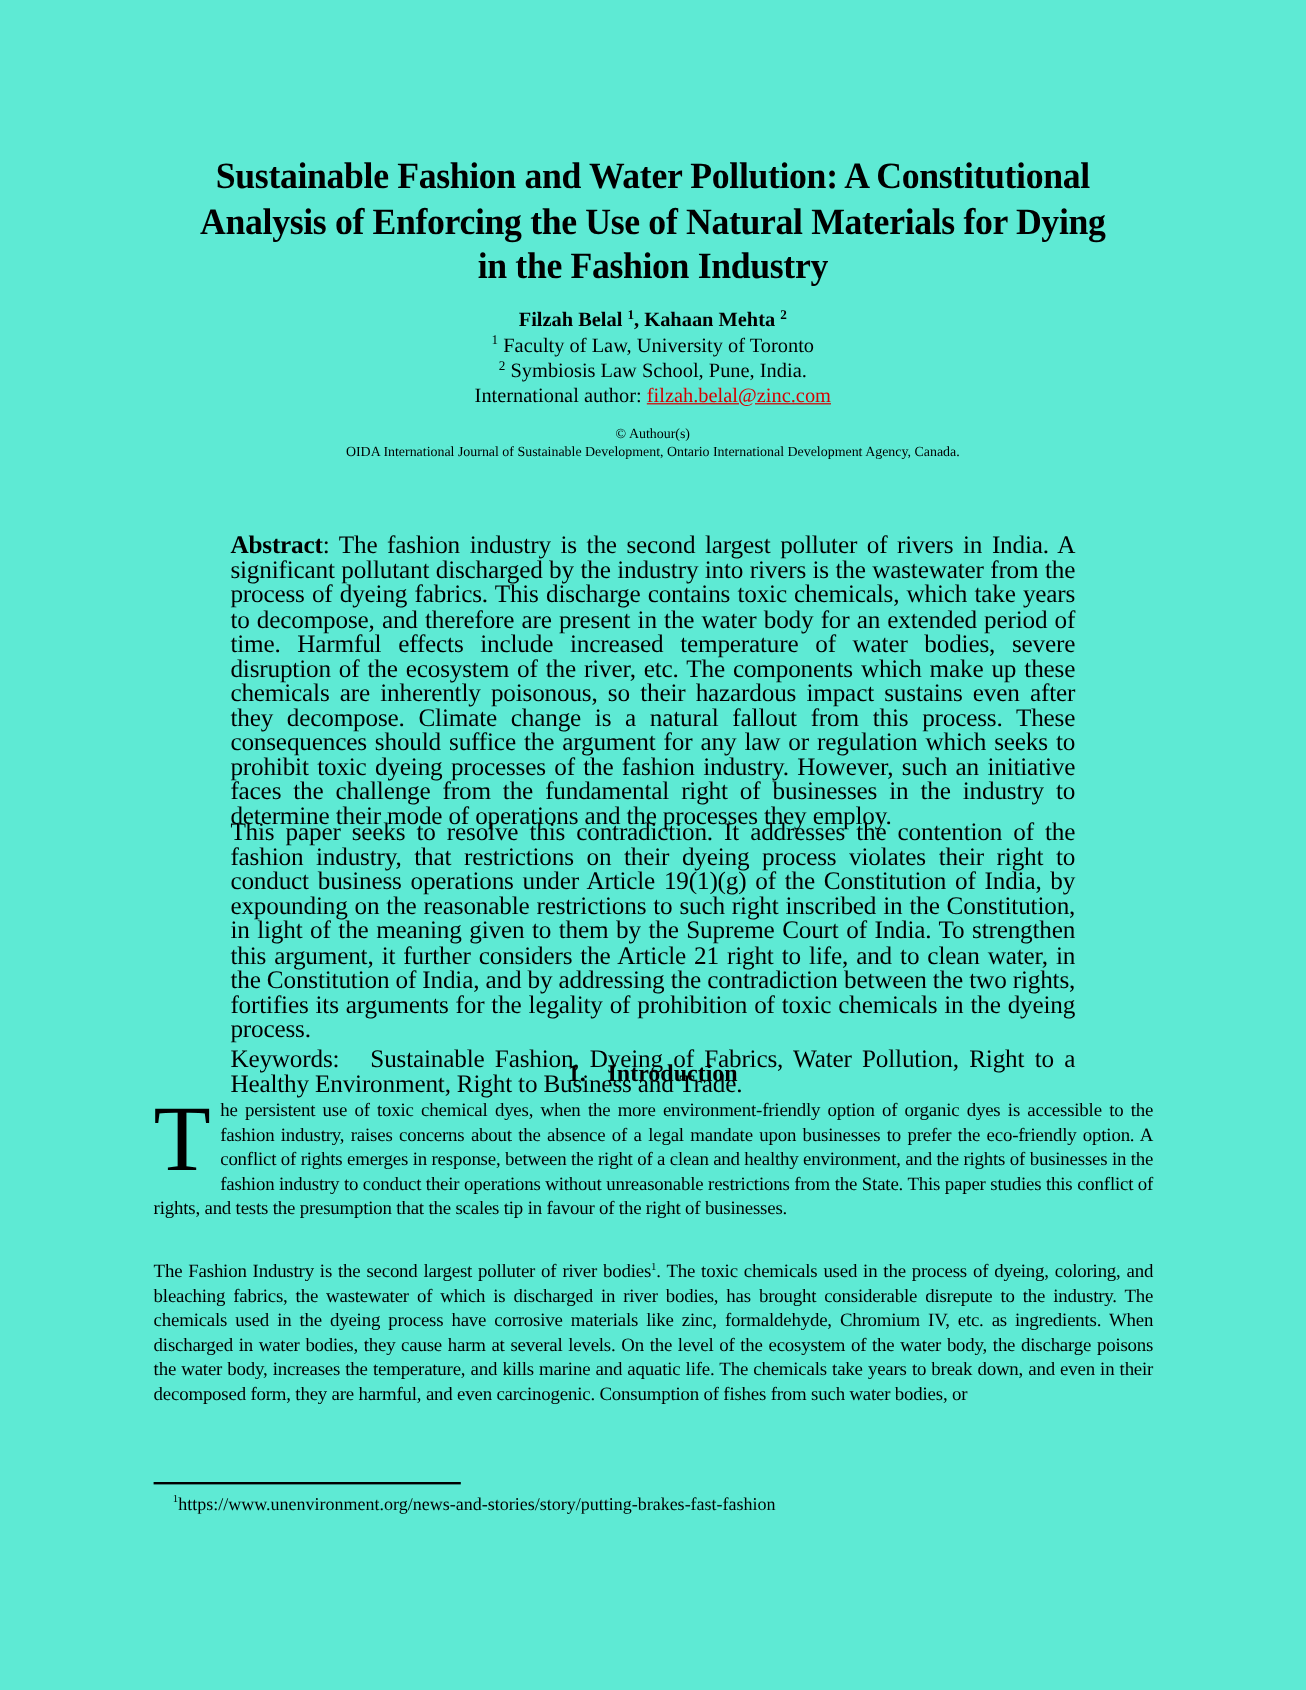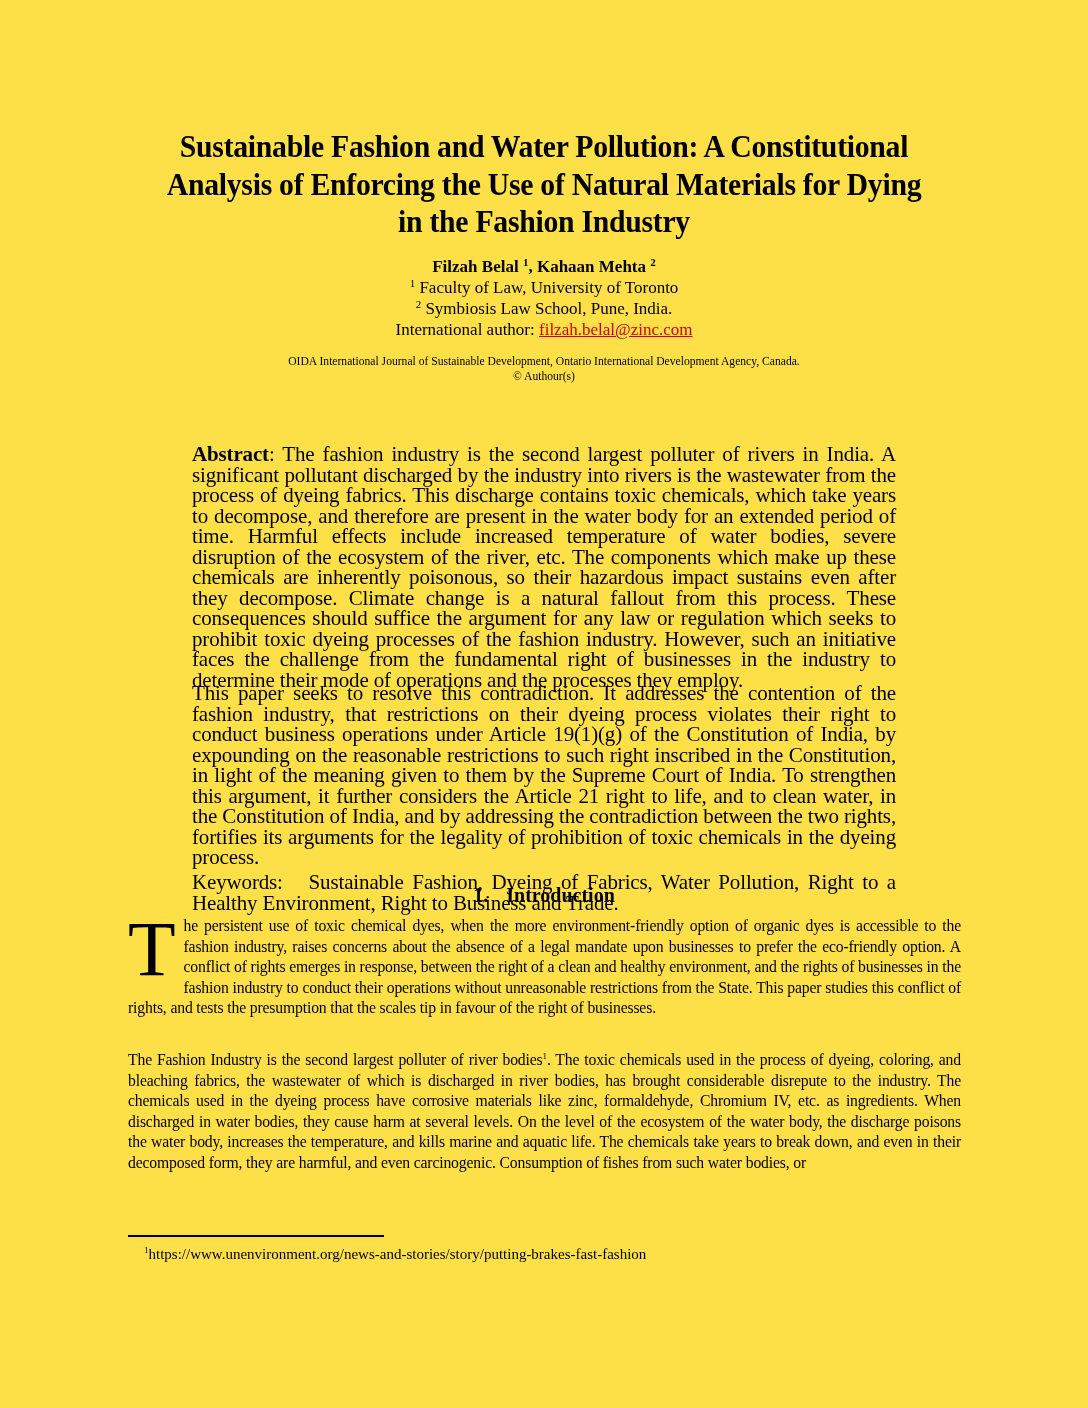--- a/index.html
+++ b/index.html
@@ -1,17 +1,17 @@
 <!DOCTYPE html>
 <html><head>
 <meta charset="utf-8">
 <style>
   html, body { margin: 0; padding: 0; background: #ffffff; }
   body { width: 1088px; height: 1408px; position: relative; overflow: hidden; color: #000; }
-  .page { position: absolute; left: 0; top: 0; width: 1088px; height: 1408px; background: #fde047; }
+  .page { position: absolute; left: 0; top: 0; width: 1088px; height: 1408px; background: #5eead4; }
   .title {
     position: absolute; left: 110px; top: 128px; width: 868px;
     font-family: "Liberation Serif", serif; font-weight: bold; font-size: 31px;
     line-height: 37.5px; text-align: center; letter-spacing: -0.3px; transform: scaleX(0.96);
   }
   .title div { white-space: nowrap; }
   .authors {
     position: absolute; left: 300px; top: 256px; width: 488px; text-align: center;
     font-family: "Liberation Serif", serif; font-size: 17px; line-height: 21px;
   }
@@ -74,22 +74,22 @@
       <sup>2</sup>
     </div>
     <div><sup>1</sup><span> Faculty of Law, University of Toronto</span></div>
     <div><sup>2</sup><span> Symbiosis Law School, Pune, India.</span></div>
     <div>
       <span>International author: </span><a>filzah.belal@zinc.com</a>
     </div>
   </div>
 
   <div class="meta">
+    <div>© Authour(s)</div>
     <div>OIDA International Journal of Sustainable Development, Ontario International Development Agency, Canada.</div>
-    <div>© Authour(s)</div>
   </div>
 
   <div class="abs abs-p1"><b>Abstract</b><span>: The fashion industry is the second largest polluter of rivers in India. A significant pollutant discharged by the industry into rivers is the wastewater from the process of dyeing fabrics. This discharge contains toxic chemicals, which take years to decompose, and therefore are present in the water body for an extended period of time. Harmful effects include increased temperature of water bodies, severe disruption of the ecosystem of the river, etc. The components which make up these chemicals are inherently poisonous, so their hazardous impact sustains even after they decompose. Climate change is a natural fallout from this process. These consequences should suffice the argument for any law or regulation which seeks to prohibit toxic dyeing processes of the fashion industry. However, such an initiative faces the challenge from the fundamental right of businesses in the industry to determine their mode of operations and the processes they employ.</span></div>
 
   <div class="abs abs-p2">This paper seeks to resolve this contradiction. It addresses the contention of the fashion industry, that restrictions on their dyeing process violates their right to conduct business operations under Article 19(1)(g) of the Constitution of India, by expounding on the reasonable restrictions to such right inscribed in the Constitution, in light of the meaning given to them by the Supreme Court of India. To strengthen this argument, it further considers the Article 21 right to life, and to clean water, in the Constitution of India, and by addressing the contradiction between the two rights, fortifies its arguments for the legality of prohibition of toxic chemicals in the dyeing process.</div>
 
   <div class="abs kw"><span>Keywords:</span>&nbsp;&nbsp; <span>Sustainable Fashion, Dyeing of Fabrics, Water Pollution, Right to a Healthy Environment, Right to Business and Trade.</span></div>
 
   <div class="section"><span class="num">1.</span><span>Introduction</span></div>
 

